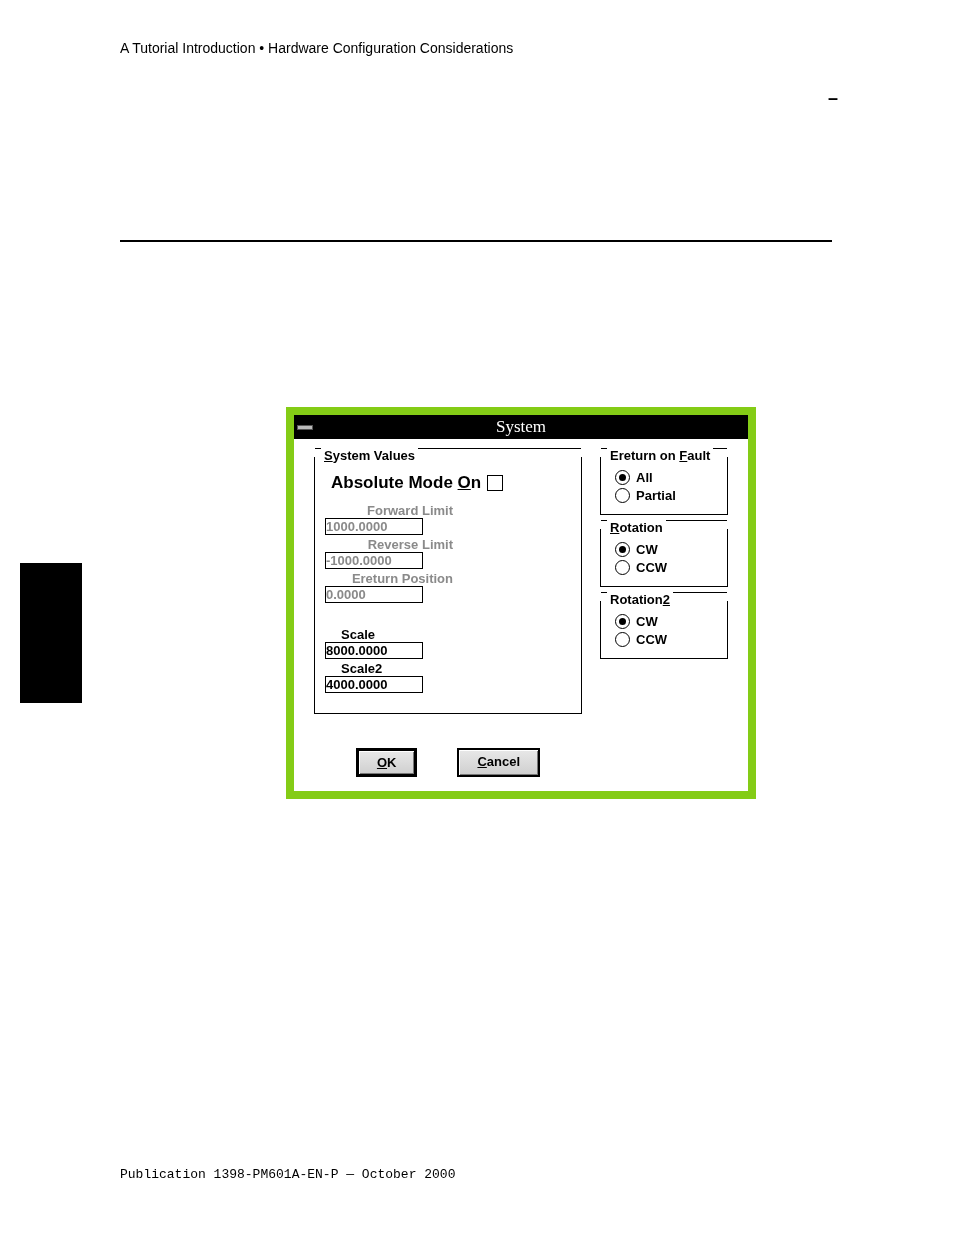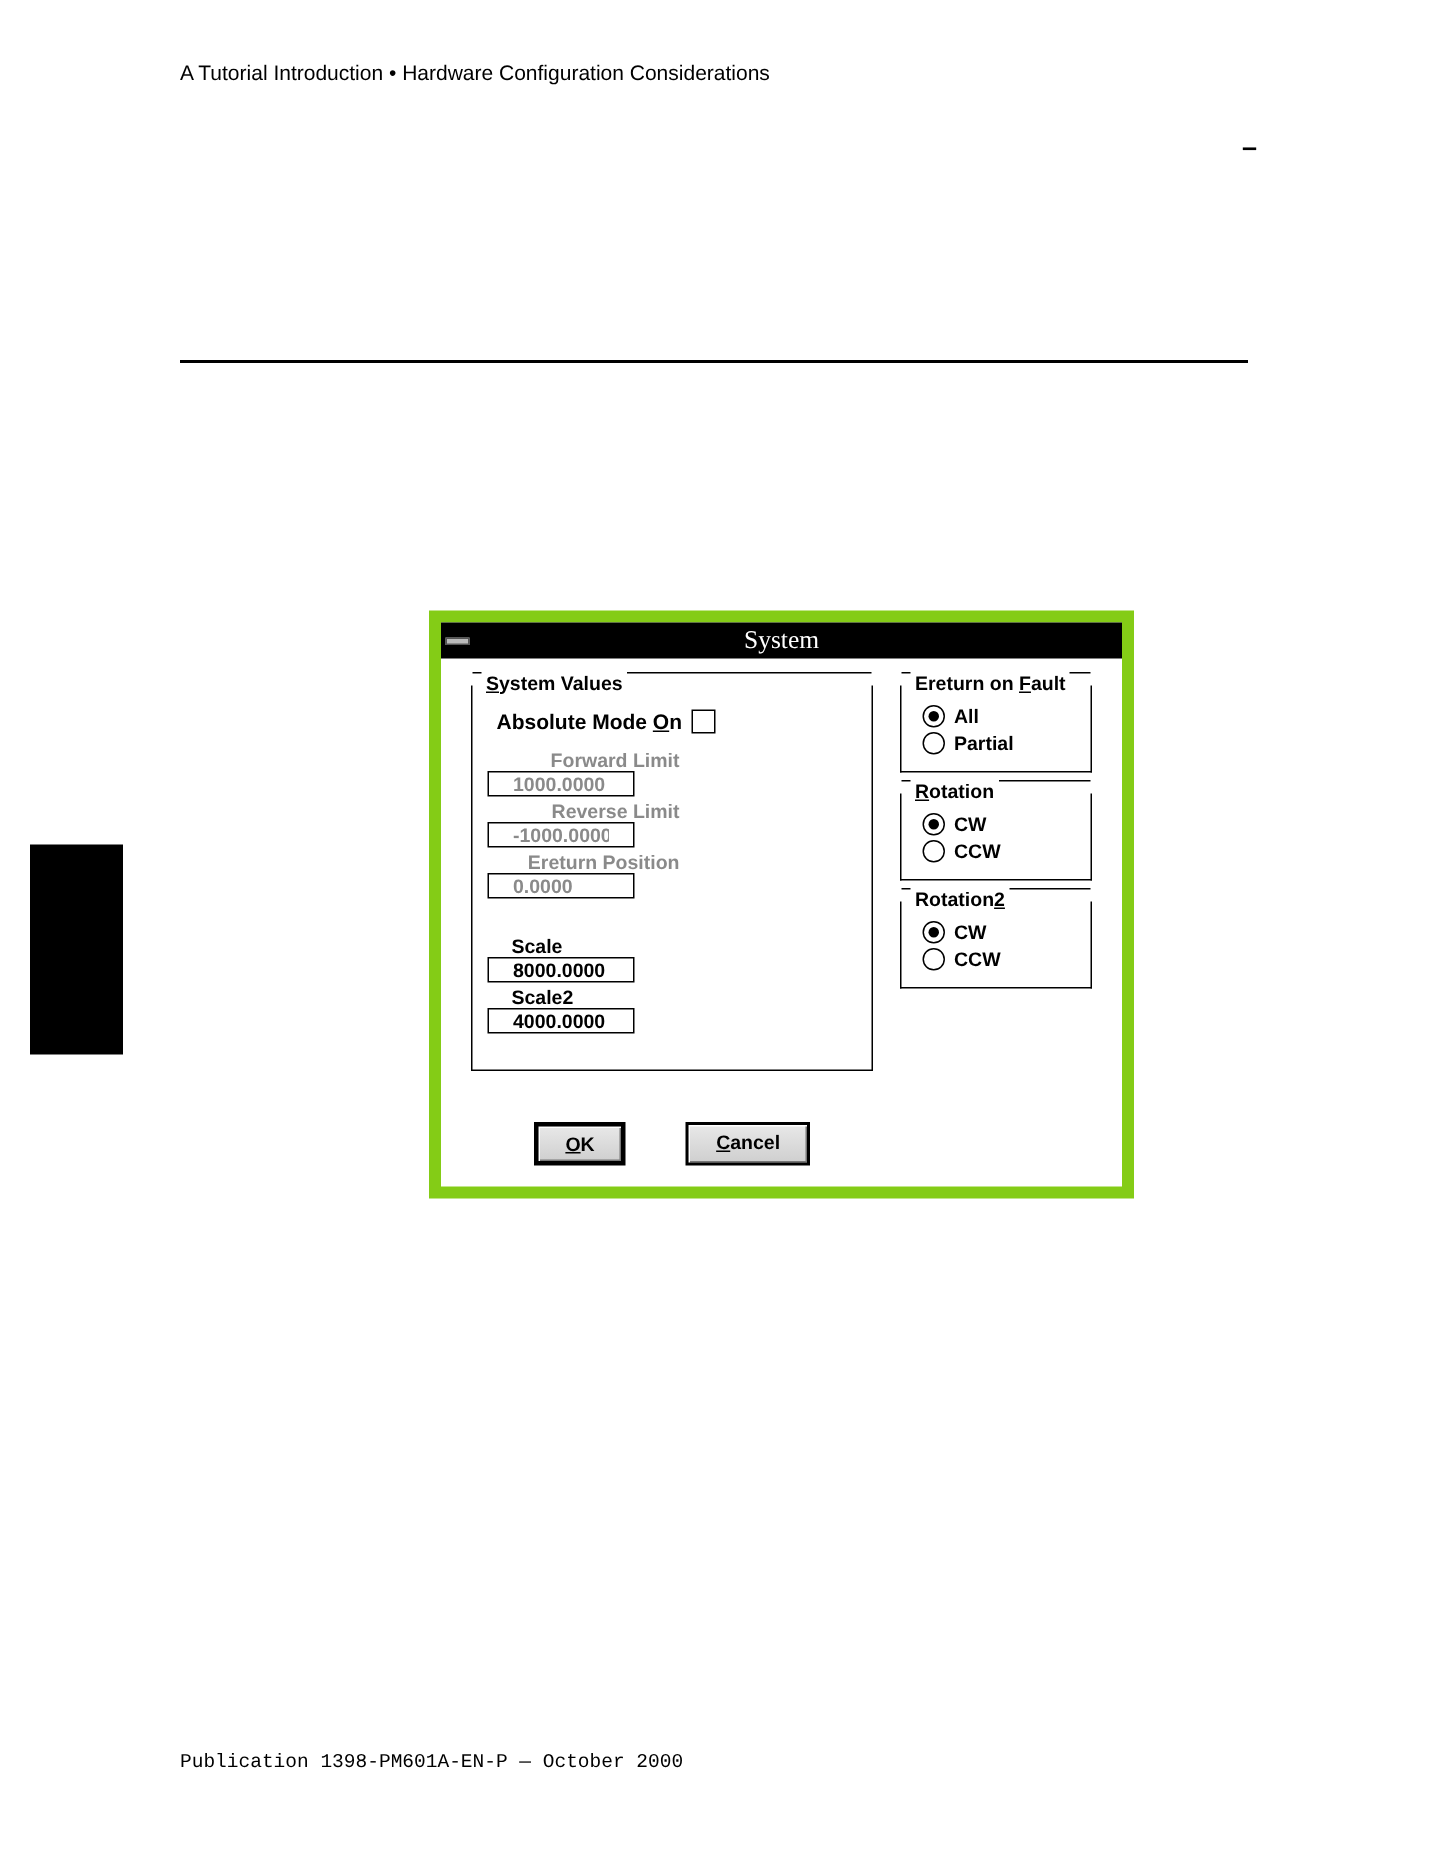--- a/index.html
+++ b/index.html
@@ -136,30 +136,30 @@
     text-align: right;
     padding-right: 6px;
   }
   .sv-label.disabled { color: #8a8a8a; }
   .sv-input {
     border: 1px solid #000;
     height: 22px;
     width: 98px;
     font-size: 13px;
     font-weight: bold;
-    padding: 0 16px;
+    padding: 0 0;
     box-sizing: border-box;
     font-family: Arial, sans-serif;
   }
   .sv-input.disabled { color: #8a8a8a; }
   .chk {
     width: 14px; height: 14px; border: 1.5px solid #000; display:inline-block; vertical-align:middle;
   }
   .abs-row {
-    display:flex; align-items:center; gap:6px; font-size:14px; font-weight:bold;
+    display:flex; align-items:center; gap:6px; font-size:17px; font-weight:bold;
     margin-left: 6px; margin-bottom: 10px;
   }
 
   .btn-row { display:flex; gap:40px; justify-content:center; margin-top:34px;}
   .btn {
     border: 2px solid #000;
     background: linear-gradient(#e8e8e8,#cfcfcf);
     box-shadow: inset 1px 1px 0 #fff, inset -1px -1px 0 #777;
     padding: 4px 18px;
     font-size: 13px;

